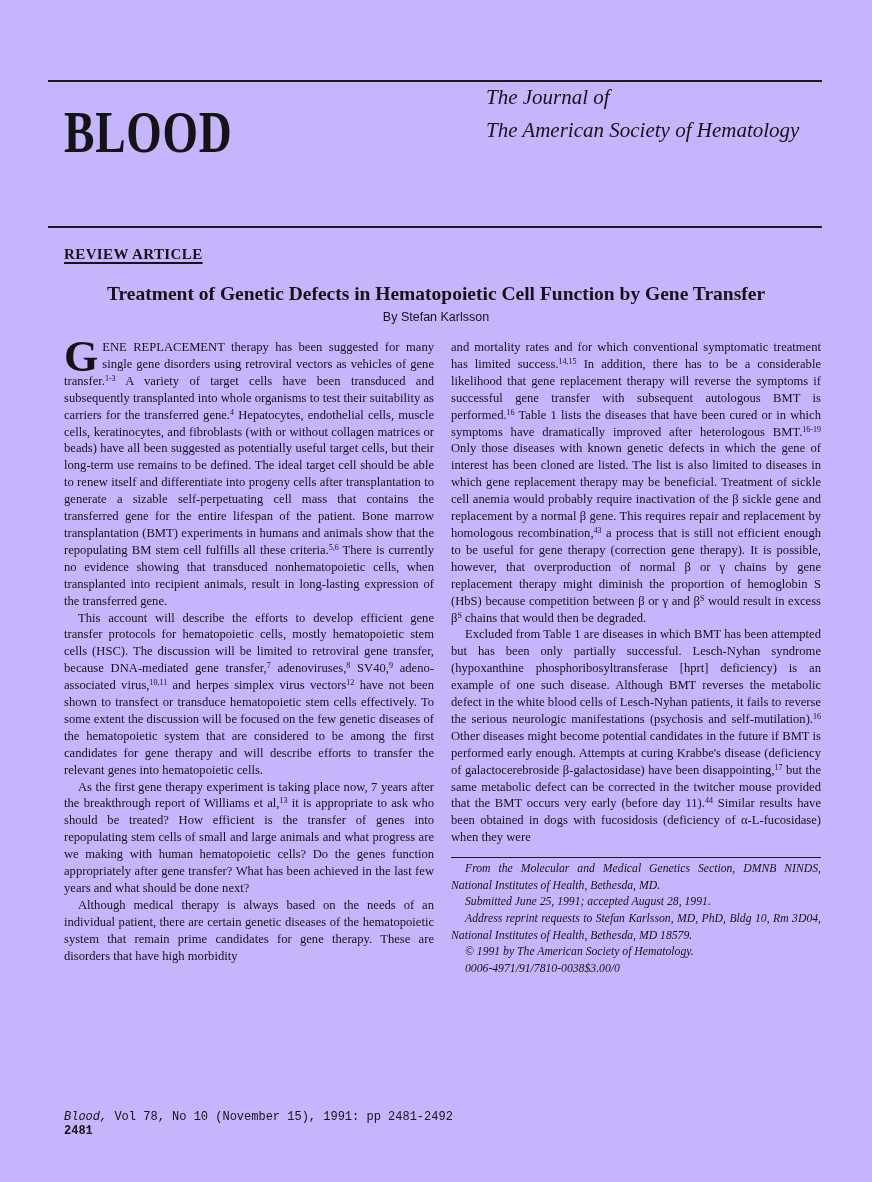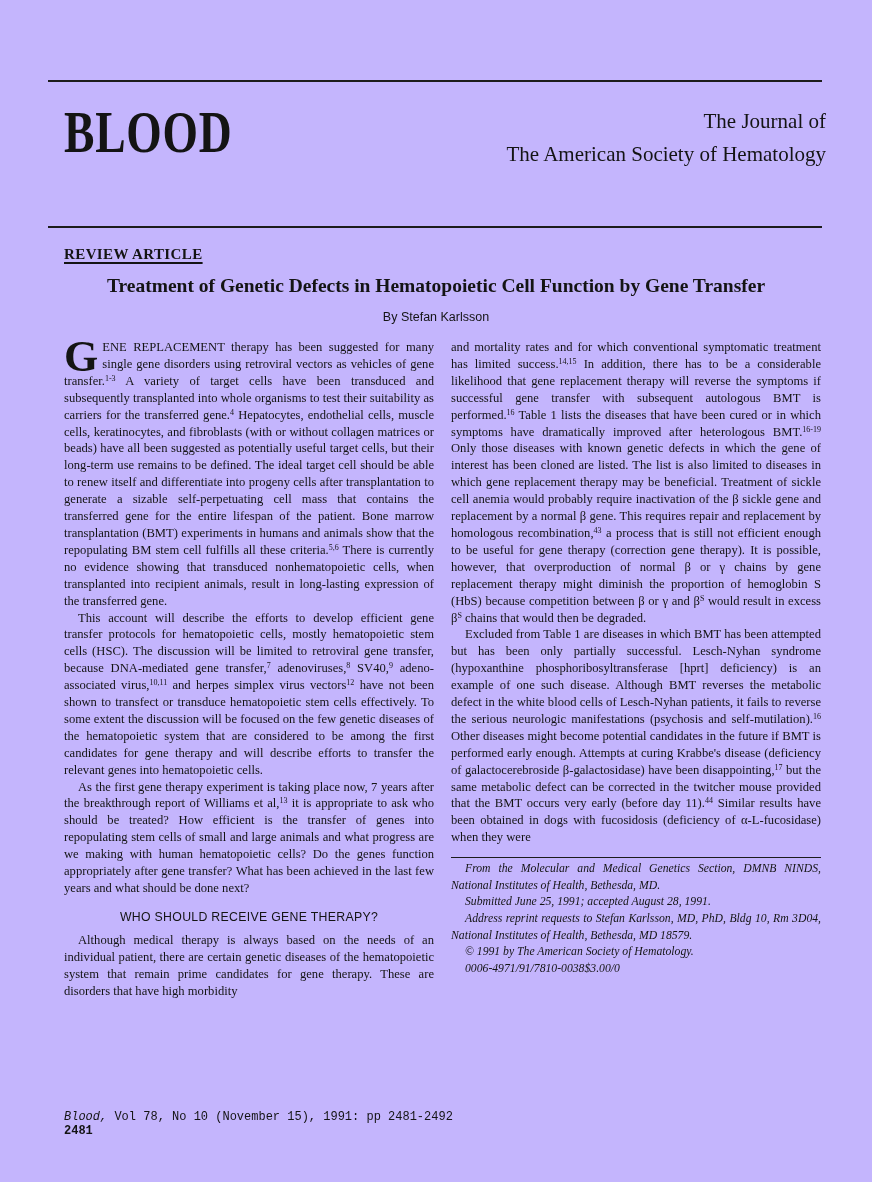--- a/index.html
+++ b/index.html
@@ -25,23 +25,24 @@
     font-weight: bold;
     letter-spacing: 1px;
     transform: scaleX(0.76);
     transform-origin: left top;
     white-space: nowrap;
     line-height: 60px;
   }
   .tagline {
     position: absolute;
     right: 46px;
-    top: 105px;
+    top: 81px;
     width: 340px;
-    text-align: right;
+    text-align: left;
+    font-style: italic;
     font-size: 21px;
     line-height: 33px;
     white-space: nowrap;
   }
   .vol-line {
     position: absolute;
     left: 64px;
     right: 52px;
     top: 196px;
     display: flex;
@@ -148,31 +149,30 @@
   <div class="tagline">
     <div>The Journal of</div>
     <div>The American Society of Hematology</div>
   </div>
 
 
   <div class="rule rule-mid"></div>
 
   <div class="review-label">REVIEW ARTICLE</div>
 
-  <h1 class="article-title" style="margin:0;">Treatment of Genetic Defects in Hematopoietic Cell Function by Gene Transfer</h1>
+  <h1 class="article-title" style="margin:8px;">Treatment of Genetic Defects in Hematopoietic Cell Function by Gene Transfer</h1>
 
   <div class="byline">By Stefan Karlsson</div>
 
   <div class="columns">
 
     <div class="col">
       <p class="body-par no-indent"><span class="dropcap">G</span><span>ENE REPLACEMENT therapy has been suggested for many single gene disorders using retroviral vectors as vehicles of gene transfer.<sup>1-3</sup> A variety of target cells have been transduced and subsequently transplanted into whole organisms to test their suitability as carriers for the transferred gene.<sup>4</sup> Hepatocytes, endothelial cells, muscle cells, keratinocytes, and fibroblasts (with or without collagen matrices or beads) have all been suggested as potentially useful target cells, but their long-term use remains to be defined. The ideal target cell should be able to renew itself and differentiate into progeny cells after transplantation to generate a sizable self-perpetuating cell mass that contains the transferred gene for the entire lifespan of the patient. Bone marrow transplantation (BMT) experiments in humans and animals show that the repopulating BM stem cell fulfills all these criteria.<sup>5,6</sup> There is currently no evidence showing that transduced nonhematopoietic cells, when transplanted into recipient animals, result in long-lasting expression of the transferred gene.</span></p>
       <p class="body-par">This account will describe the efforts to develop efficient gene transfer protocols for hematopoietic cells, mostly hematopoietic stem cells (HSC). The discussion will be limited to retroviral gene transfer, because DNA-mediated gene transfer,<sup>7</sup> adenoviruses,<sup>8</sup> SV40,<sup>9</sup> adeno-associated virus,<sup>10,11</sup> and herpes simplex virus vectors<sup>12</sup> have not been shown to transfect or transduce hematopoietic stem cells effectively. To some extent the discussion will be focused on the few genetic diseases of the hematopoietic system that are considered to be among the first candidates for gene therapy and will describe efforts to transfer the relevant genes into hematopoietic cells.</p>
       <p class="body-par">As the first gene therapy experiment is taking place now, 7 years after the breakthrough report of Williams et al,<sup>13</sup> it is appropriate to ask who should be treated? How efficient is the transfer of genes into repopulating stem cells of small and large animals and what progress are we making with human hematopoietic cells? Do the genes function appropriately after gene transfer? What has been achieved in the last few years and what should be done next?</p>
-      <h2 class="section-heading" style="font-weight:normal;">WHO SHOULD RECEIVE GENE THERAPY?</h2>
       <p class="body-par">Although medical therapy is always based on the needs of an individual patient, there are certain genetic diseases of the hematopoietic system that remain prime candidates for gene therapy. These are disorders that have high morbidity</p>
     </div>
 
     <div class="col">
       <p class="body-par no-indent">and mortality rates and for which conventional symptomatic treatment has limited success.<sup>14,15</sup> In addition, there has to be a considerable likelihood that gene replacement therapy will reverse the symptoms if successful gene transfer with subsequent autologous BMT is performed.<sup>16</sup> Table 1 lists the diseases that have been cured or in which symptoms have dramatically improved after heterologous BMT.<sup>16-19</sup> Only those diseases with known genetic defects in which the gene of interest has been cloned are listed. The list is also limited to diseases in which gene replacement therapy may be beneficial. Treatment of sickle cell anemia would probably require inactivation of the β sickle gene and replacement by a normal β gene. This requires repair and replacement by homologous recombination,<sup>43</sup> a process that is still not efficient enough to be useful for gene therapy (correction gene therapy). It is possible, however, that overproduction of normal β or γ chains by gene replacement therapy might diminish the proportion of hemoglobin S (HbS) because competition between β or γ and β<sup>S</sup> would result in excess β<sup>S</sup> chains that would then be degraded.</p>
       <p class="body-par">Excluded from Table 1 are diseases in which BMT has been attempted but has been only partially successful. Lesch-Nyhan syndrome (hypoxanthine phosphoribosyltransferase [hprt] deficiency) is an example of one such disease. Although BMT reverses the metabolic defect in the white blood cells of Lesch-Nyhan patients, it fails to reverse the serious neurologic manifestations (psychosis and self-mutilation).<sup>16</sup> Other diseases might become potential candidates in the future if BMT is performed early enough. Attempts at curing Krabbe's disease (deficiency of galactocerebroside β-galactosidase) have been disappointing,<sup>17</sup> but the same metabolic defect can be corrected in the twitcher mouse provided that the BMT occurs very early (before day 11).<sup>44</sup> Similar results have been obtained in dogs with fucosidosis (deficiency of α-L-fucosidase) when they were</p>
 
       <div class="footnote-rule"></div>
 
       <div class="footnotes">

